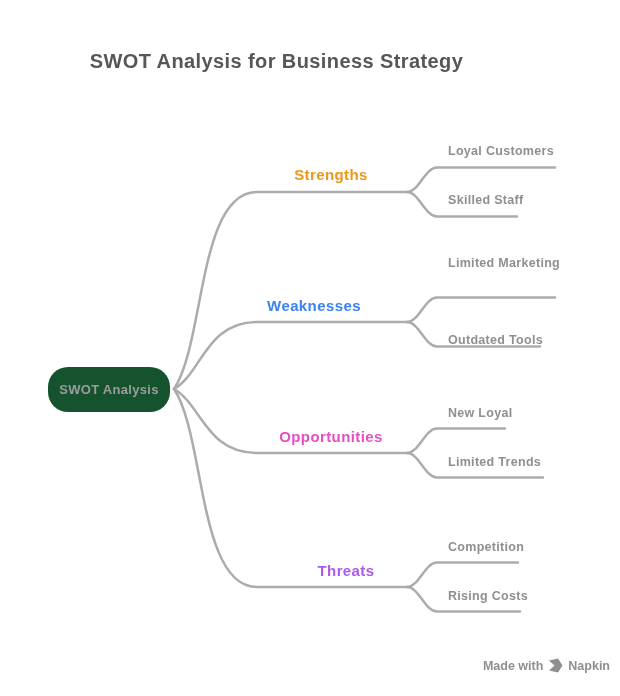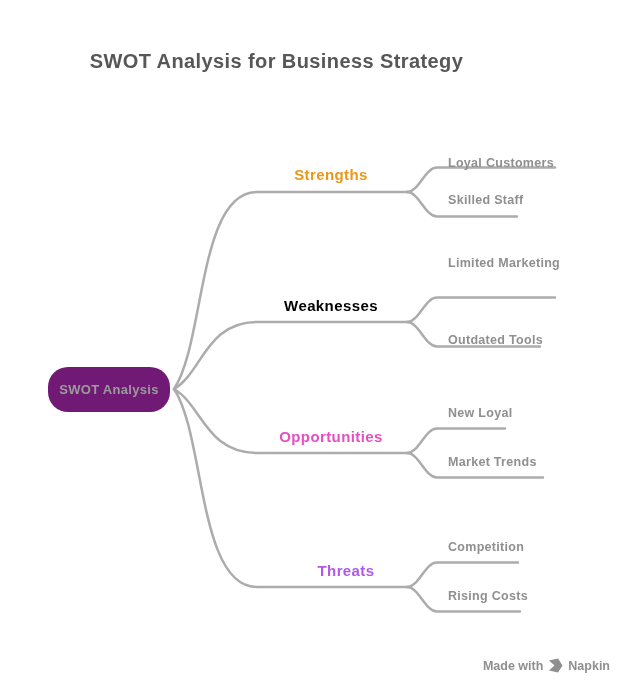--- a/index.html
+++ b/index.html
@@ -24,21 +24,21 @@
     color: #575757;
   }
   svg.connectors {
     position: absolute;
     top: 0; left: 0;
   }
   .root-node {
     position: absolute;
     left: 48px; top: 367px;
     width: 122px; height: 45px;
-    background: #701a75;
+    background: #14532d;
     border-radius: 20px;
     display: flex;
     align-items: center;
     justify-content: center;
     font-size: 13px;
     font-weight: bold;
     letter-spacing: 0.3px;
     color: #9c9c9c;
   }
   .branch-label {
@@ -97,30 +97,30 @@
       <path d="M407 587 C419 587 425 562.5 437 562.5 H518"></path>
       <path d="M407 587 C419 587 425 611.5 437 611.5 H520"></path>
     </g>
   </svg>
 
   <div class="root-node">
     <span>SWOT Analysis</span>
   </div>
 
   <div class="branch-label" style="left: 331px; top: 166px; color: rgb(237, 151, 22);">Strengths</div>
-  <div class="branch-label" style="left: 331px; top: 297px; color: #000000;">Weaknesses</div>
+  <div class="branch-label" style="left: 314px; top: 297px; color: #3b82f6;">Weaknesses</div>
   <div class="branch-label" style="left: 331px; top: 428px; color: rgb(228, 79, 196);">Opportunities</div>
   <div class="branch-label" style="left: 346px; top: 562px; color: rgb(174, 88, 236);">Threats</div>
 
-  <div class="leaf-label" style="top:156px;">Loyal Customers</div>
+  <div class="leaf-label" style="top:144px;">Loyal Customers</div>
   <div class="leaf-label" style="top:193px;">Skilled Staff</div>
   <div class="leaf-label" style="top:256px;">Limited Marketing</div>
   <div class="leaf-label" style="top:323px;margin-top:10px;">Outdated Tools</div>
   <div class="leaf-label" style="top:406px;">New Loyal</div>
-  <div class="leaf-label" style="top:455px;">Market Trends</div>
+  <div class="leaf-label" style="top:455px;">Limited Trends</div>
   <div class="leaf-label" style="top:540px;">Competition</div>
   <div class="leaf-label" style="top:589px;">Rising Costs</div>
 
   <div class="footer">
     <span>Made with</span>
     <svg width="15" height="15" viewBox="0 0 15 15">
       <path d="M1 2.5 L10 0.5 L14.5 7.5 L10 14.5 L1 12.5 L6.5 7.5 Z" fill="#8f8f8f"></path>
     </svg>
     <span>Napkin</span>
   </div>

